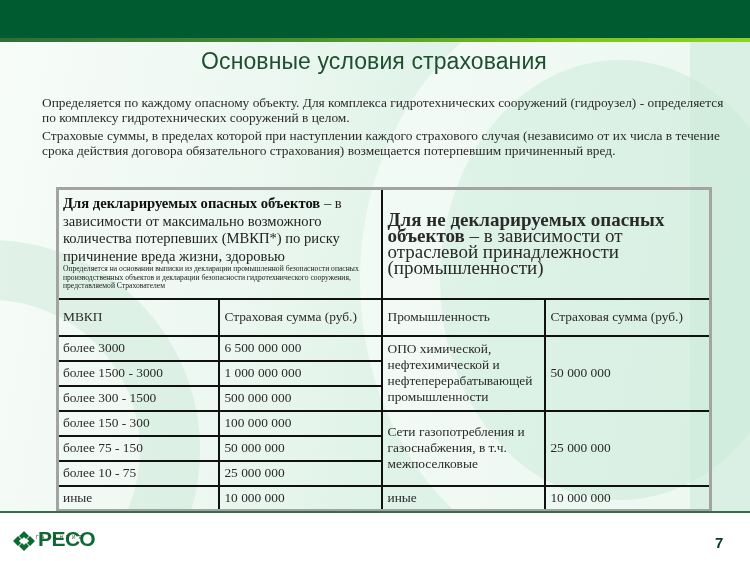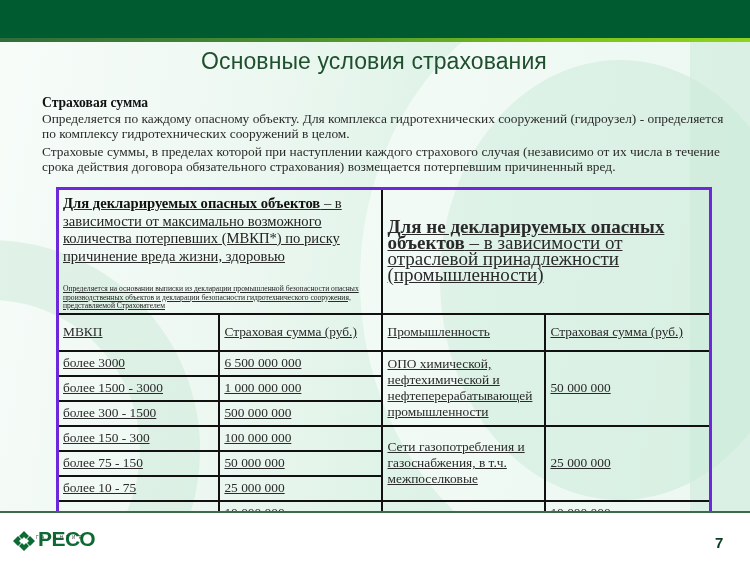--- a/index.html
+++ b/index.html
@@ -43,26 +43,26 @@
     .intro p { margin-bottom: 3px; }
 
     table.ins {
       position: absolute; left: 56px; top: 187px; width: 656px;
       border-collapse: collapse; font-size: 13.4px; color: #2a2a2a;
     }
     table.ins td {
       border: 2px solid #111; vertical-align: middle;
       padding: 2px 6px 2px 4px;
     }
-    table.ins { border: 3px solid #6d28d9; text-decoration: underline; }
+    table.ins { border: 3px solid #a3a3a3; }
     .w1 { width: 163px; } .w2 { width: 164px; } .w3 { width: 163px; } .w4 { width: 166px; }
     .head-cell { vertical-align: top !important; padding-top: 5px !important; }
     .head-lg { font-size: 14.6px; line-height: 17.5px; color: #222; }
     .head-lg b { color: #111; }
-    .head-sm { font-size: 7.6px; line-height: 8.5px; margin-top: 20px; color: #222; }
+    .head-sm { font-size: 7.6px; line-height: 8.5px; margin-top: 0; color: #222; }
     .head-right { font-size: 19px; line-height: 16px; padding-top: 0; }
     .colhead td { height: 37px; }
     .row td { height: 25px; }
     .cell-wrap { line-height: 16px; border-radius: 6px; }
 
     .footer-line {
       position: absolute; left: 0; top: 511px; width: 750px; height: 2px;
       background: #3b6b4b;
     }
     .footer {
@@ -91,21 +91,20 @@
   <div class="deco-arc deco-2"></div>
   <div class="deco-3"></div>
 </div>
 
 <div class="header-bar"></div>
 <div class="header-stripe"></div>
 
 <div class="title">Основные условия страхования</div>
 
 <div class="intro">
-  <h3>Страховая сумма</h3>
   <p>Определяется по каждому опасному объекту. Для комплекса гидротехнических сооружений (гидроузел) - определяется по комплексу гидротехнических сооружений в целом.</p>
   <p>Страховые суммы, в пределах которой при наступлении каждого страхового случая (независимо от их числа в течение срока действия договора обязательного страхования) возмещается потерпевшим причиненный вред.</p>
 </div>
 
 <table class="ins">
   <tbody>
       <tr>
     <td colspan="2" class="head-cell" style="height:110px;">
       <div class="head-lg">
         <b>Для декларируемых опасных объектов</b><span> – в зависимости от максимально возможного количества потерпевших (МВКП*) по риску причинение вреда жизни, здоровью</span>

